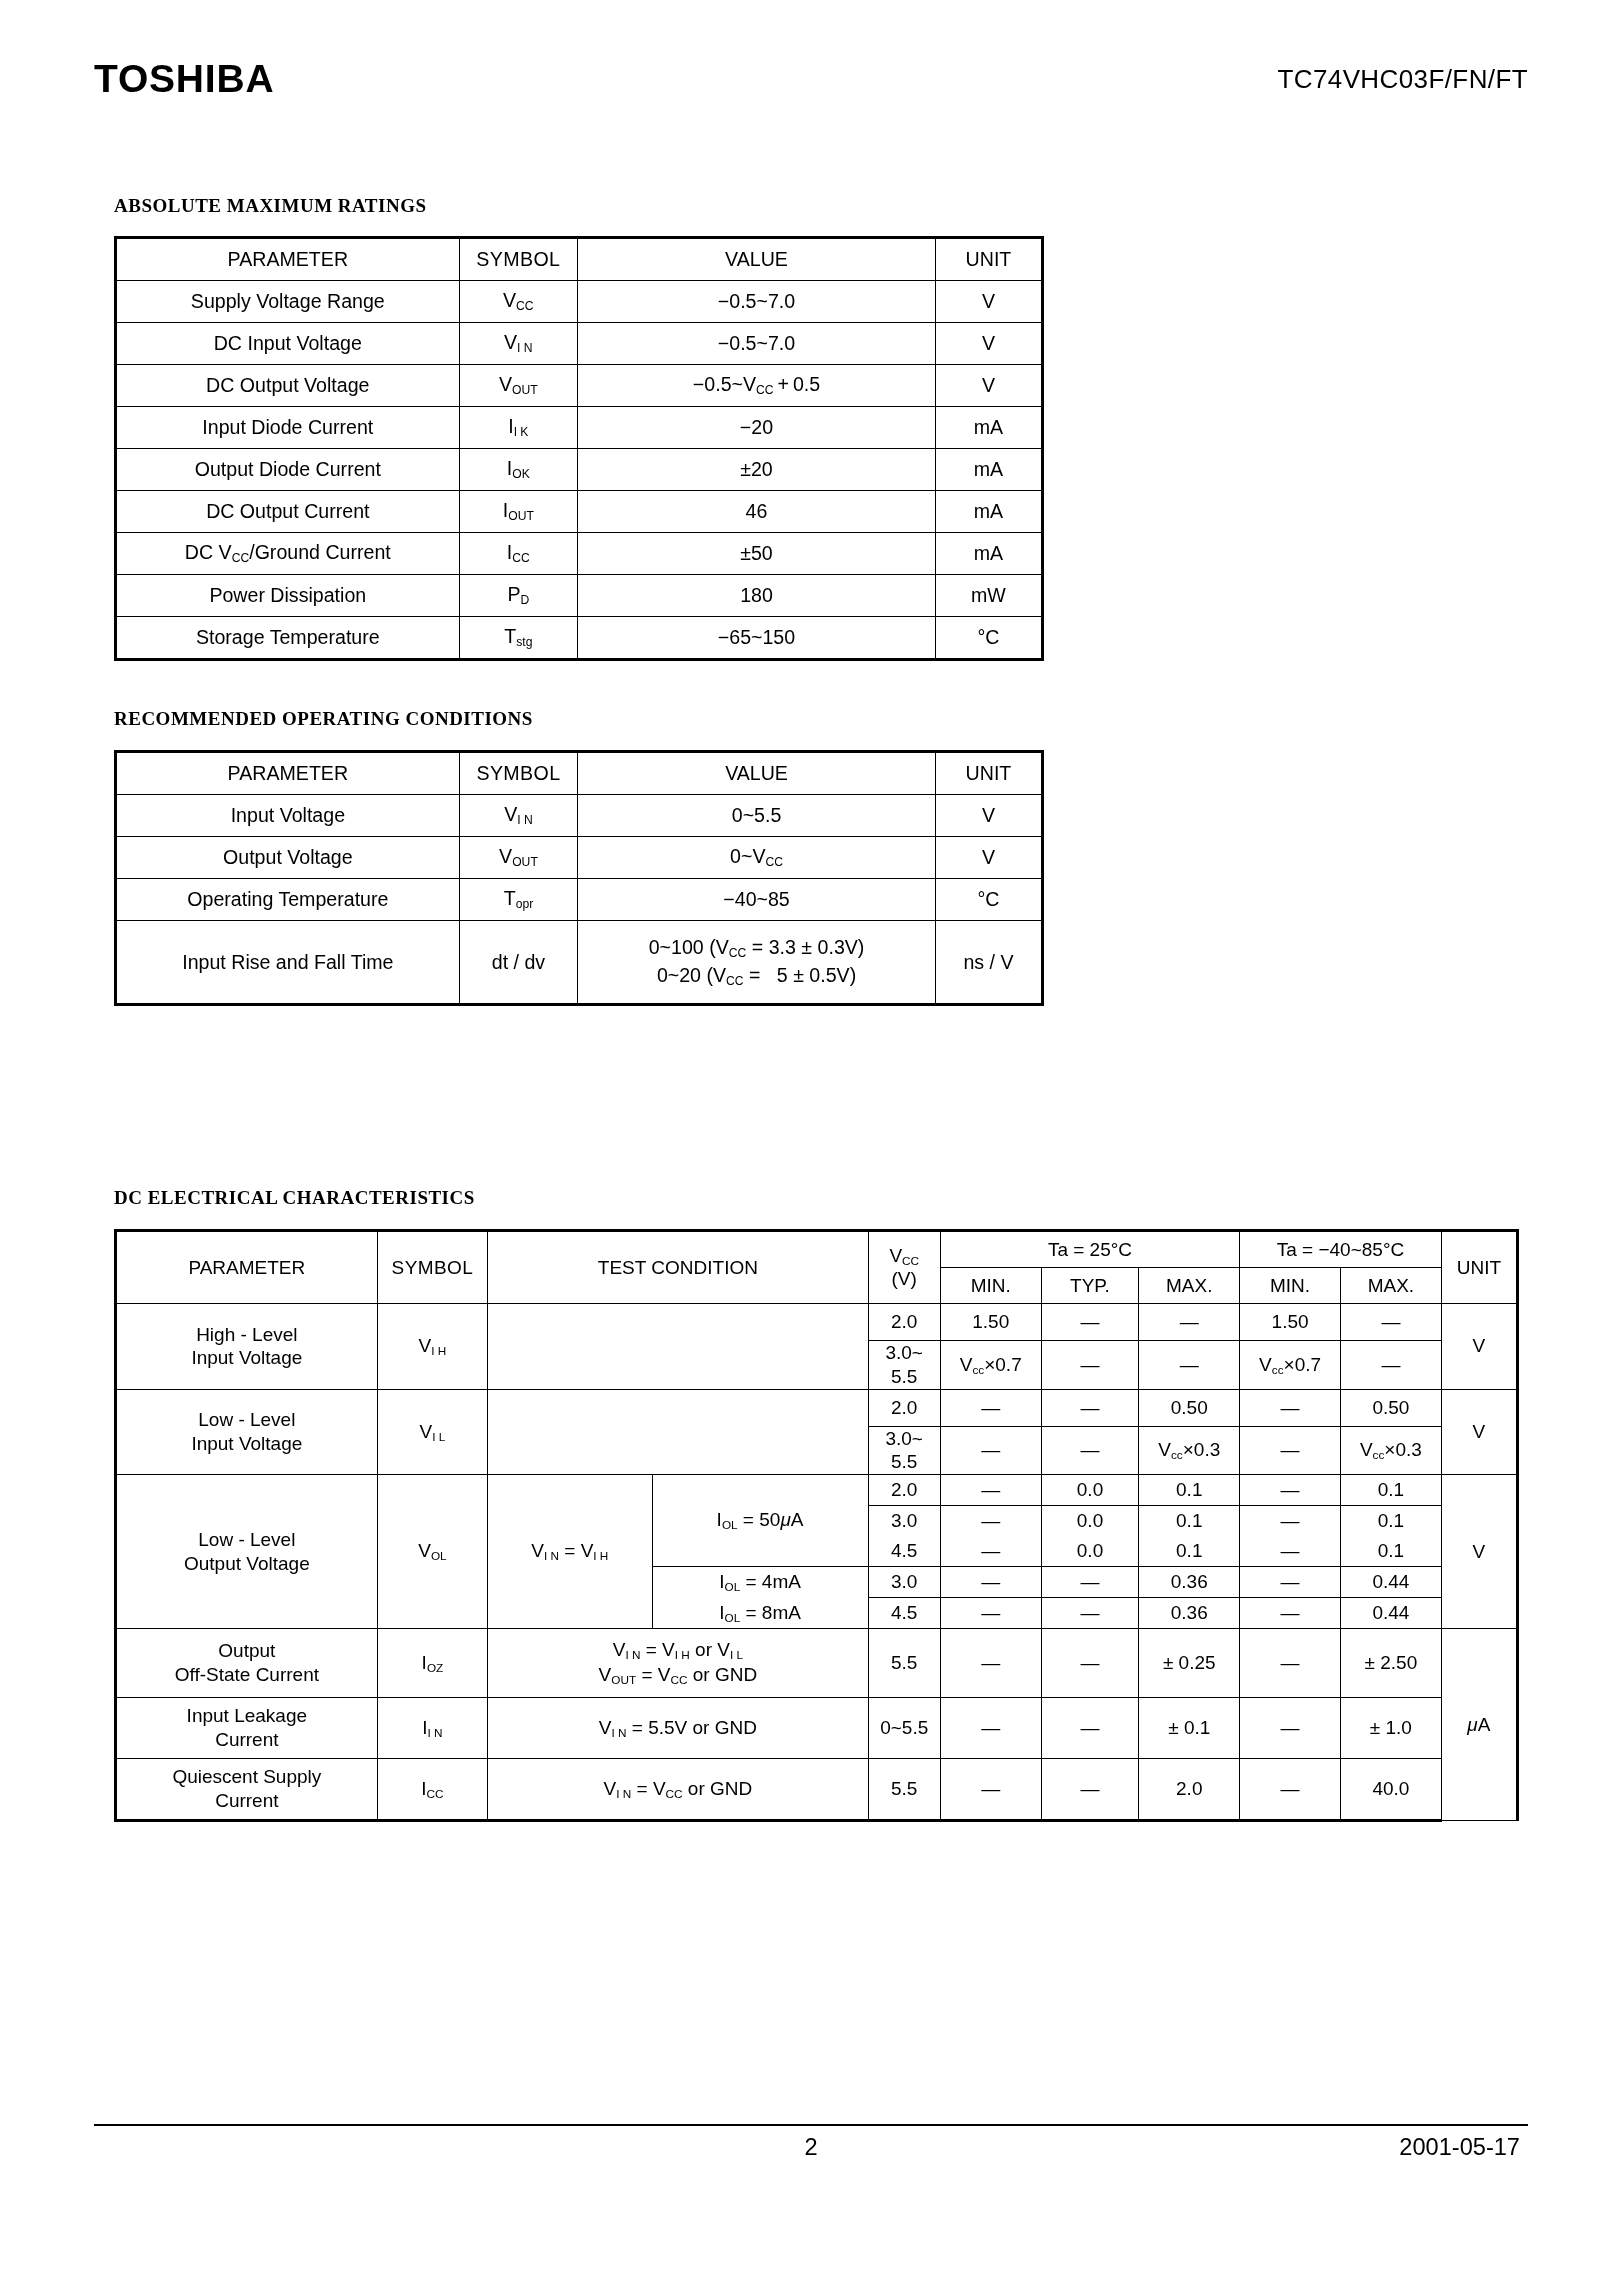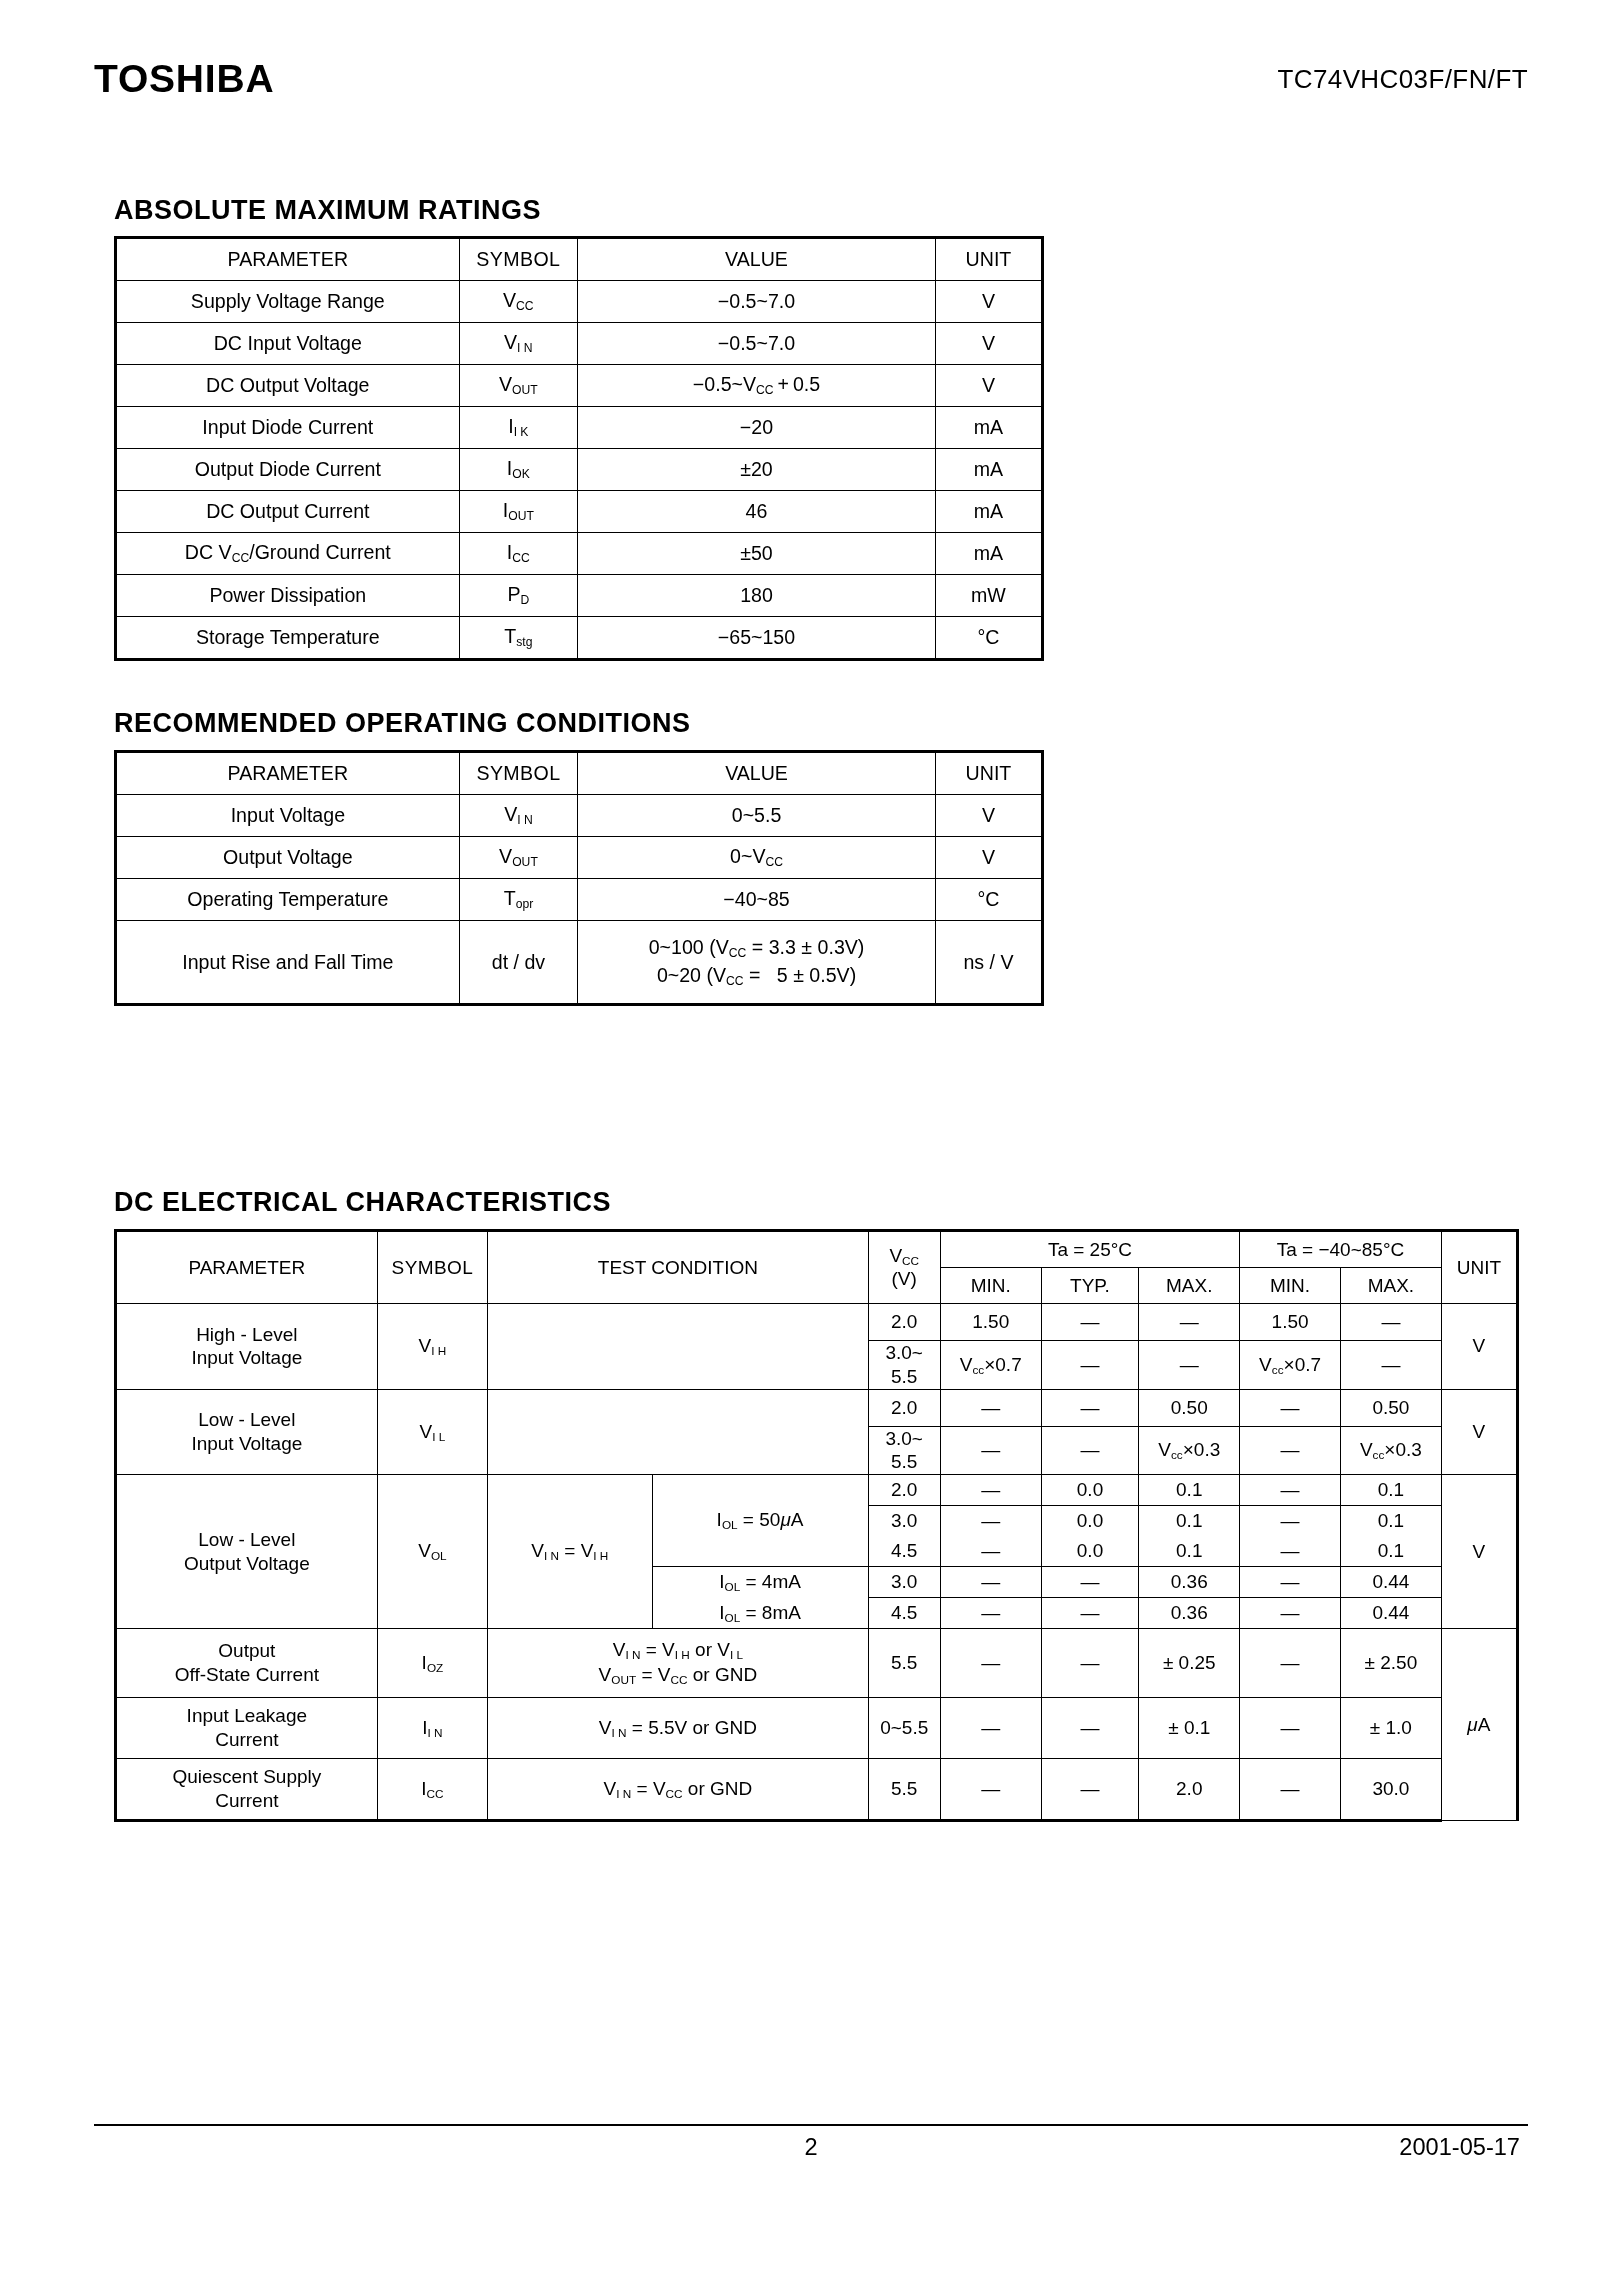--- a/index.html
+++ b/index.html
@@ -39,23 +39,24 @@
     font-family: "Liberation Sans", sans-serif;
   }
   .part-number {
     font-size: 26px;
     font-weight: normal;
     letter-spacing: 0.4px;
   }
   
   .section-title {
     position: absolute;
-    font-size: 27px;
+    font-size: 19px;
     font-weight: bold;
     letter-spacing: 0.5px;
+    font-family: Liberation Serif, serif;
   }
   
   table.doc {
     border-collapse: collapse;
     position: absolute;
     font-size: 19.6px;
     background: #fff;
   }
   table.doc td, table.doc th {
     border: 1.6px solid #000;
@@ -410,21 +411,21 @@
         <span>Quiescent Supply</span><br>
         <span>Current</span>
       </td>
       <td class="outer-b">I<sub>CC</sub></td>
       <td colspan="2" class="outer-b pad-l-sm">V<sub>I N</sub> = V<sub>CC</sub> or  GND</td>
       <td class="outer-b">5.5</td>
       <td class="outer-b">—</td>
       <td class="outer-b">—</td>
       <td class="outer-b">2.0</td>
       <td class="outer-b">—</td>
-      <td class="outer-b">30.0</td>
+      <td class="outer-b">40.0</td>
     </tr>
   </tbody>
     </table>
 
   <div class="footer-rule"></div>
   <div class="footer-page">2</div>
   <div class="footer-date">2001-05-17</div>
 
 </div>
 

